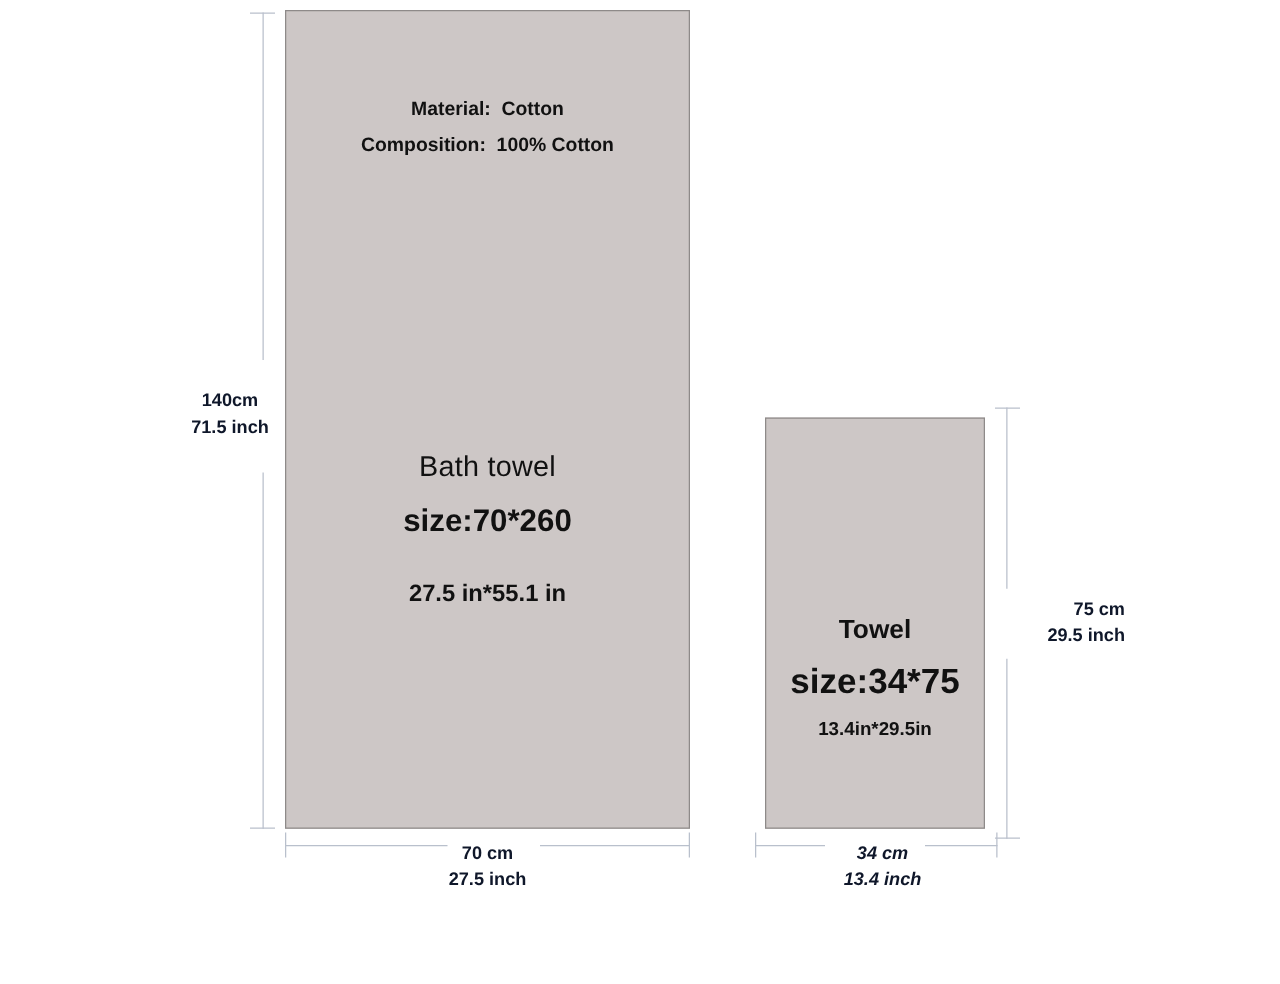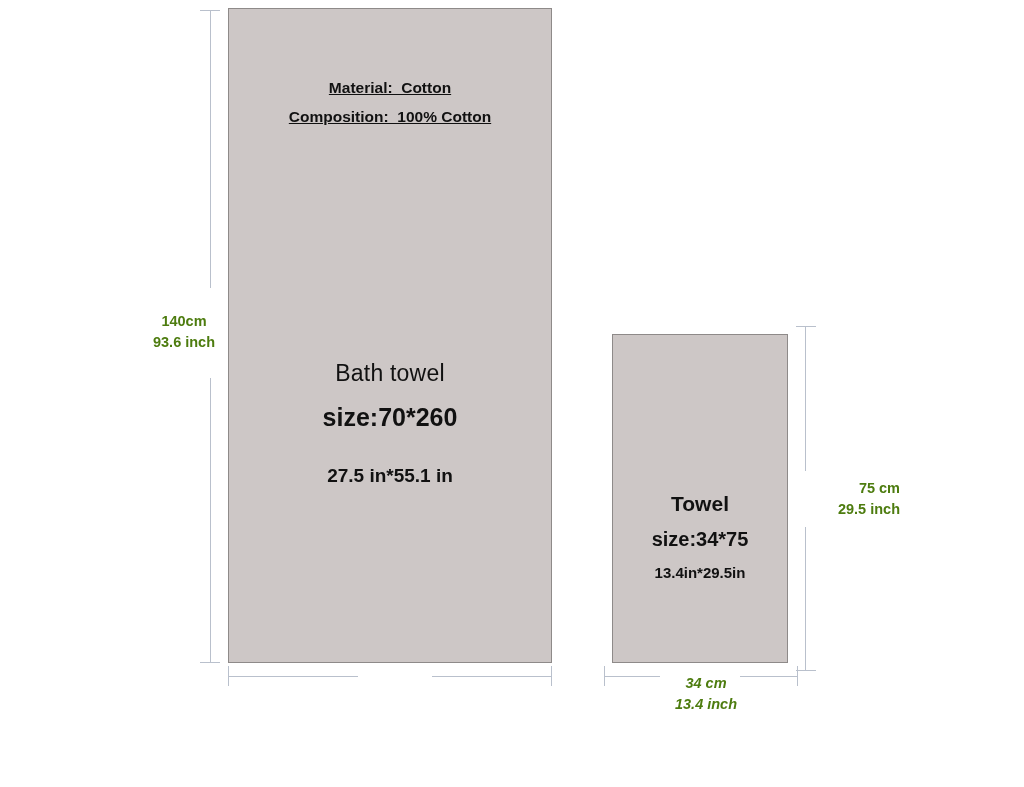--- a/index.html
+++ b/index.html
@@ -49,21 +49,20 @@
 
   #material-block {
     left: 228px;
     top: 78px;
     width: 324px;
     font-size: 15.5px;
     font-weight: bold;
   }
   #material-block .row {
     white-space: pre;
-    text-decoration: underline;
   }
   #material-block .row + .row { margin-top: 8px; }
 
   #bath-label-block {
     left: 228px;
     top: 358px;
     width: 324px;
   }
   #bath-title {
     font-size: 23px;
@@ -84,21 +83,21 @@
   #towel-label-block {
     left: 612px;
     top: 490px;
     width: 176px;
   }
   #towel-title {
     font-size: 21px;
     font-weight: bold;
   }
   #towel-size {
-    font-size: 20px;
+    font-size: 28px;
     font-weight: bold;
     margin-top: 8px;
   }
   #towel-inch {
     font-size: 15px;
     font-weight: bold;
     margin-top: 10px;
   }
 
   
@@ -145,21 +144,21 @@
 
   
   #towel-h-line-left  { left: 604px; top: 676px; width: 56px; }
   #towel-h-line-right { left: 740px; top: 676px; width: 58px; }
   #towel-h-tick-left  { left: 604px; top: 666px; }
   #towel-h-tick-right { left: 797px; top: 666px; }
 
   
   .dim-label {
     position: absolute;
-    color: #4d7c0f;
+    color: #0f172a;
     font-weight: bold;
     font-size: 14.5px;
     text-align: center;
     line-height: 1.45;
     white-space: nowrap;
   }
   #bath-height-label  { left: 136px; top: 311px; width: 96px; }
   #bath-width-label   { left: 310px; top: 673px; width: 160px; }
   #towel-height-label { left: 790px; top: 478px; width: 110px; text-align: right; }
   #towel-width-label  { left: 636px; top: 673px; width: 140px; font-style: italic; }
@@ -181,27 +180,31 @@
     <div id="bath-size">size:70*260</div>
     <div id="bath-inch">27.5 in*55.1 in</div>
   </div>
 
   <div class="dim-line-v" id="bath-v-line-top"></div>
   <div class="dim-line-v" id="bath-v-line-bot"></div>
   <div class="tick-h" id="bath-v-tick-top"></div>
   <div class="tick-h" id="bath-v-tick-bot"></div>
   <div class="dim-label" id="bath-height-label">
     <div>140cm</div>
-    <div>93.6 inch</div>
+    <div>71.5 inch</div>
   </div>
 
   <div class="dim-line-h" id="bath-h-line-left"></div>
   <div class="dim-line-h" id="bath-h-line-right"></div>
   <div class="tick-v" id="bath-h-tick-left"></div>
   <div class="tick-v" id="bath-h-tick-right"></div>
+  <div class="dim-label" id="bath-width-label">
+    <div>70 cm</div>
+    <div>27.5 inch</div>
+  </div>
 
   <div class="product" id="towel-shape"></div>
 
   <div class="text-block" id="towel-label-block">
     <div id="towel-title">Towel</div>
     <div id="towel-size">size:34*75</div>
     <div id="towel-inch">13.4in*29.5in</div>
   </div>
 
   <div class="dim-line-v" id="towel-v-line-top"></div>

